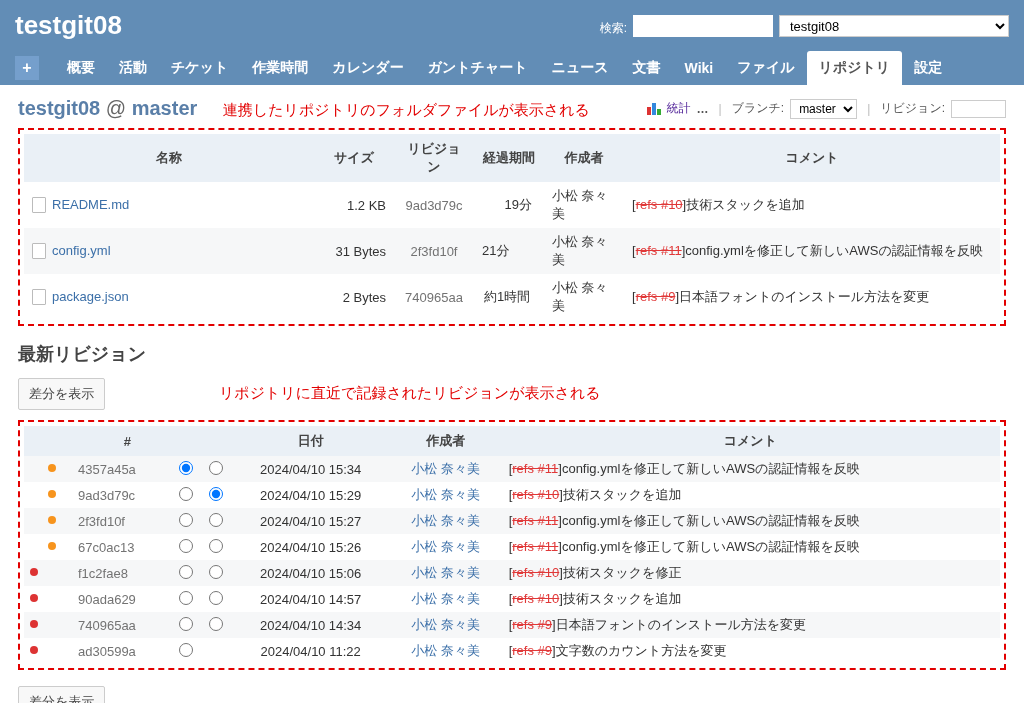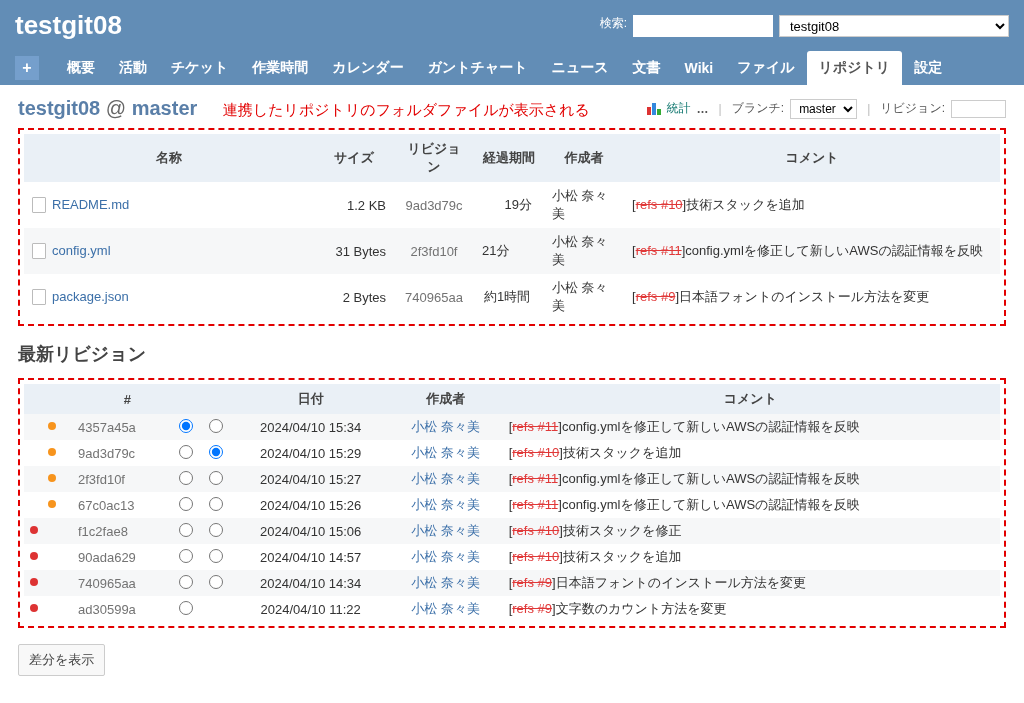--- a/index.html
+++ b/index.html
@@ -1,20 +1,20 @@
 <!DOCTYPE html>
 <html><head>
 <meta charset="utf-8">
 <style>
 * { box-sizing: border-box; margin: 0; padding: 0; }
 body { font-family: Arial, sans-serif; font-size: 13px; color: #333; background: #fff; width: 1024px; }
 .top-header { background: #628db6; padding: 10px 15px 0 15px; }
 .header-row { display: flex; justify-content: space-between; align-items: center; margin-bottom: 10px; }
 .project-title { color: #fff; font-size: 26px; font-weight: bold; }
-.search-area { display: flex; align-items: flex-start; gap: 6px; }
+.search-area { display: flex; align-items: flex-end; gap: 6px; }
 .search-label { color: #fff; font-size: 12px; }
 .search-input { width: 140px; height: 22px; border: none; padding: 2px 6px; }
 .project-select { width: 230px; height: 22px; border: 1px solid #ccc; background: #fff; padding: 2px 6px; font-size: 13px; }
 .tabs-row { display: flex; align-items: center; gap: 0; }
 .add-tab { width: 24px; height: 24px; background: #759fcc; color: #fff; display: flex; align-items: center; justify-content: center; font-size: 16px; font-weight: bold; margin-right: 16px; cursor: pointer; }
 .tab { color: #fff; padding: 8px 12px; font-size: 14px; cursor: pointer; font-weight: bold; }
 .tab.active { background: #fff; color: #555; border-radius: 3px 3px 0 0; }
 .content { padding: 12px 18px; }
 .repo-header { display: flex; justify-content: space-between; align-items: center; margin-bottom: 8px; }
 .repo-title { font-size: 20px; }
@@ -92,21 +92,21 @@
       <span class="repo-at">@</span>
       <span class="repo-branch">master</span>
       <span class="annotation1">連携したリポジトリのフォルダファイルが表示される</span>
     </div>
     <div class="right-controls">
       <span class="stats-icon">
         <span style="height:8px;background:#d33"></span>
           <span style="height:12px;background:#38d"></span>
           <span style="height:6px;background:#3a3"></span>
       </span>
-      <a style="color:#0f766e">統計</a>
+      <a style="color:#4c1d95">統計</a>
       <span class="ellipsis-btn">…</span>
       <span class="pipe">|</span>
       <span>ブランチ:</span>
       <select class="branch-sel"><option>master</option></select>
       <span class="pipe">|</span>
       <span>リビジョン:</span>
       <input class="rev-input" type="text" style="">
     </div>
   </div>
 
@@ -145,20 +145,24 @@
     <td style="text-align:center"><a class="rev-link">740965aa</a></td>
     <td style="text-align:center;padding-right:12px">約1時間</td>
     <td>小松 奈々美</td>
     <td>[<a class="issue-ref">refs #9</a>]日本語フォントのインストール方法を変更</td>
           </tr>
         </tbody>
     </table>
   </div>
 
   <div class="section-title">最新リビジョン</div>
+  <div style="margin-bottom:10px">
+    <button class="diff-btn">差分を表示</button>
+    <span class="annotation2">リポジトリに直近で記録されたリビジョンが表示される</span>
+  </div>
 
   <div class="dashed-box">
     <table class="rev-table">
       <thead>
           <tr>
         <th colspan="4" style="width:180px">#</th>
         <th style="width:160px">日付</th>
         <th style="width:110px">作成者</th>
         <th>コメント</th>
       </tr>

